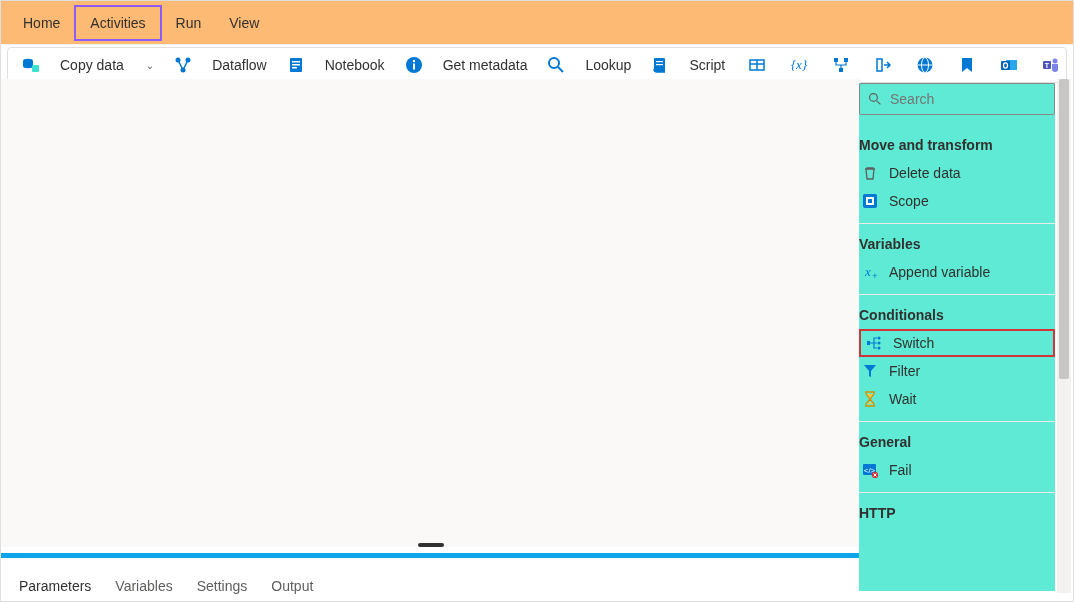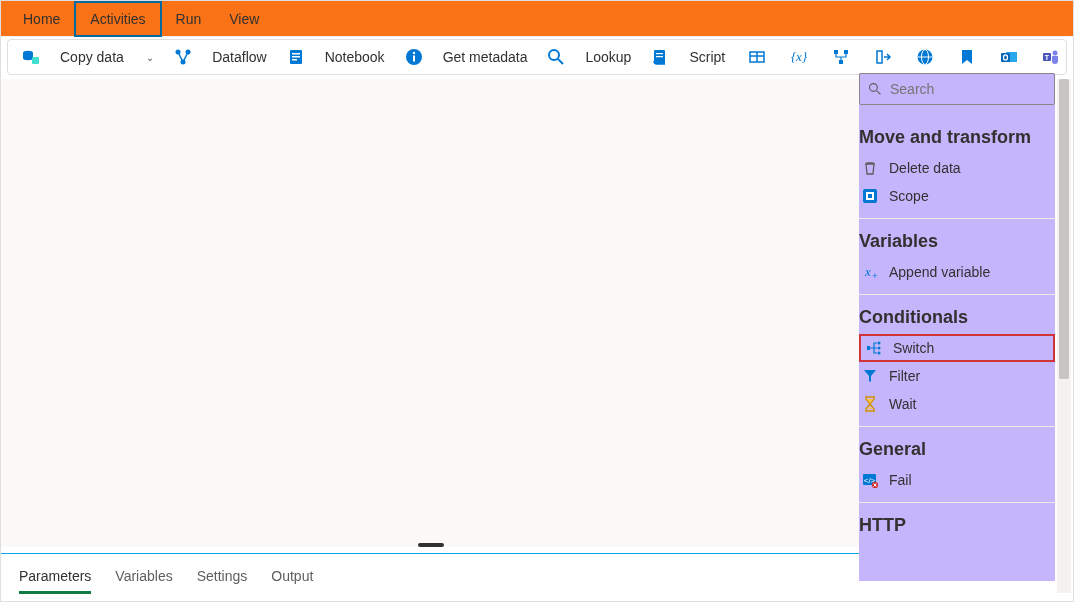--- a/index.html
+++ b/index.html
@@ -12,33 +12,33 @@
     height: 602px;
     overflow: hidden;
     position: relative;
     border: 1px solid #e1dfdd;
   }
   
   
   .top-tabs {
     display: flex;
     padding: 0 8px;
-    height: 36px;
+    height: 44px;
     align-items: center;
     border-bottom: 1px solid #f3f2f1;
-    background: #f97316;
+    background: #fdba74;
   }
   .top-tab {
     padding: 8px 14px;
     font-size: 14px;
     cursor: pointer;
     position: relative;
   }
   .top-tab.selected {
-    border: 2px solid #0369a1;
+    border: 2px solid #8b5cf6;
   }
   .top-tab.selected::after {
     content:"";
     display:none;
   }
 
   
   .toolbar {
     display: flex;
     align-items: center;
@@ -121,24 +121,24 @@
   }
 
   
   .bottom-tabs {
     position:absolute;
     left:0;
     top:552px;
     width:860px;
     height:44px;
     display:flex;
-    align-items:center;
+    align-items:flex-start;
     gap:24px;
     padding: 12px 18px;
-    border-top: 1px solid #0ea5e9;
+    border-top: 5px solid #0ea5e9;
     background:#fff;
   }
   .bottom-tab {
     padding: 8px 0;
     font-size: 14px;
     color:#605e5c;
     cursor:pointer;
     position:relative;
   }
   .bottom-tab.active {
@@ -150,24 +150,24 @@
     position:absolute;
     left:0;right:0;bottom:-2px;
     height:3px;
     background:#107c41;
   }
 
   
   .panel {
     position:absolute;
     right:18px;
-    top:72px;
+    top:82px;
     width:196px;
     height:508px;
-    background:#c4b5fd;
+    background:#5eead4;
     overflow:hidden;
   }
   .search-box {
     display:flex;
     align-items:center;
     gap:8px;
     border:1px solid #8a8886;
     border-radius:2px;
     padding:4px 8px;
     height:32px;
@@ -181,21 +181,21 @@
     width:100%;
     background:transparent;
   }
   .search-box svg { flex-shrink:0; }
   .section {
     border-top: 1px solid #edebe9;
     padding: 8px 0 8px 0;
   }
   .section-title {
     font-weight:600;
-    font-size:18px;
+    font-size:14px;
     padding: 4px 0 6px 0;
   }
   .act-item {
     display:flex;
     align-items:center;
     gap:10px;
     padding:5px 2px;
     cursor:pointer;
     font-size:14px;
   }

